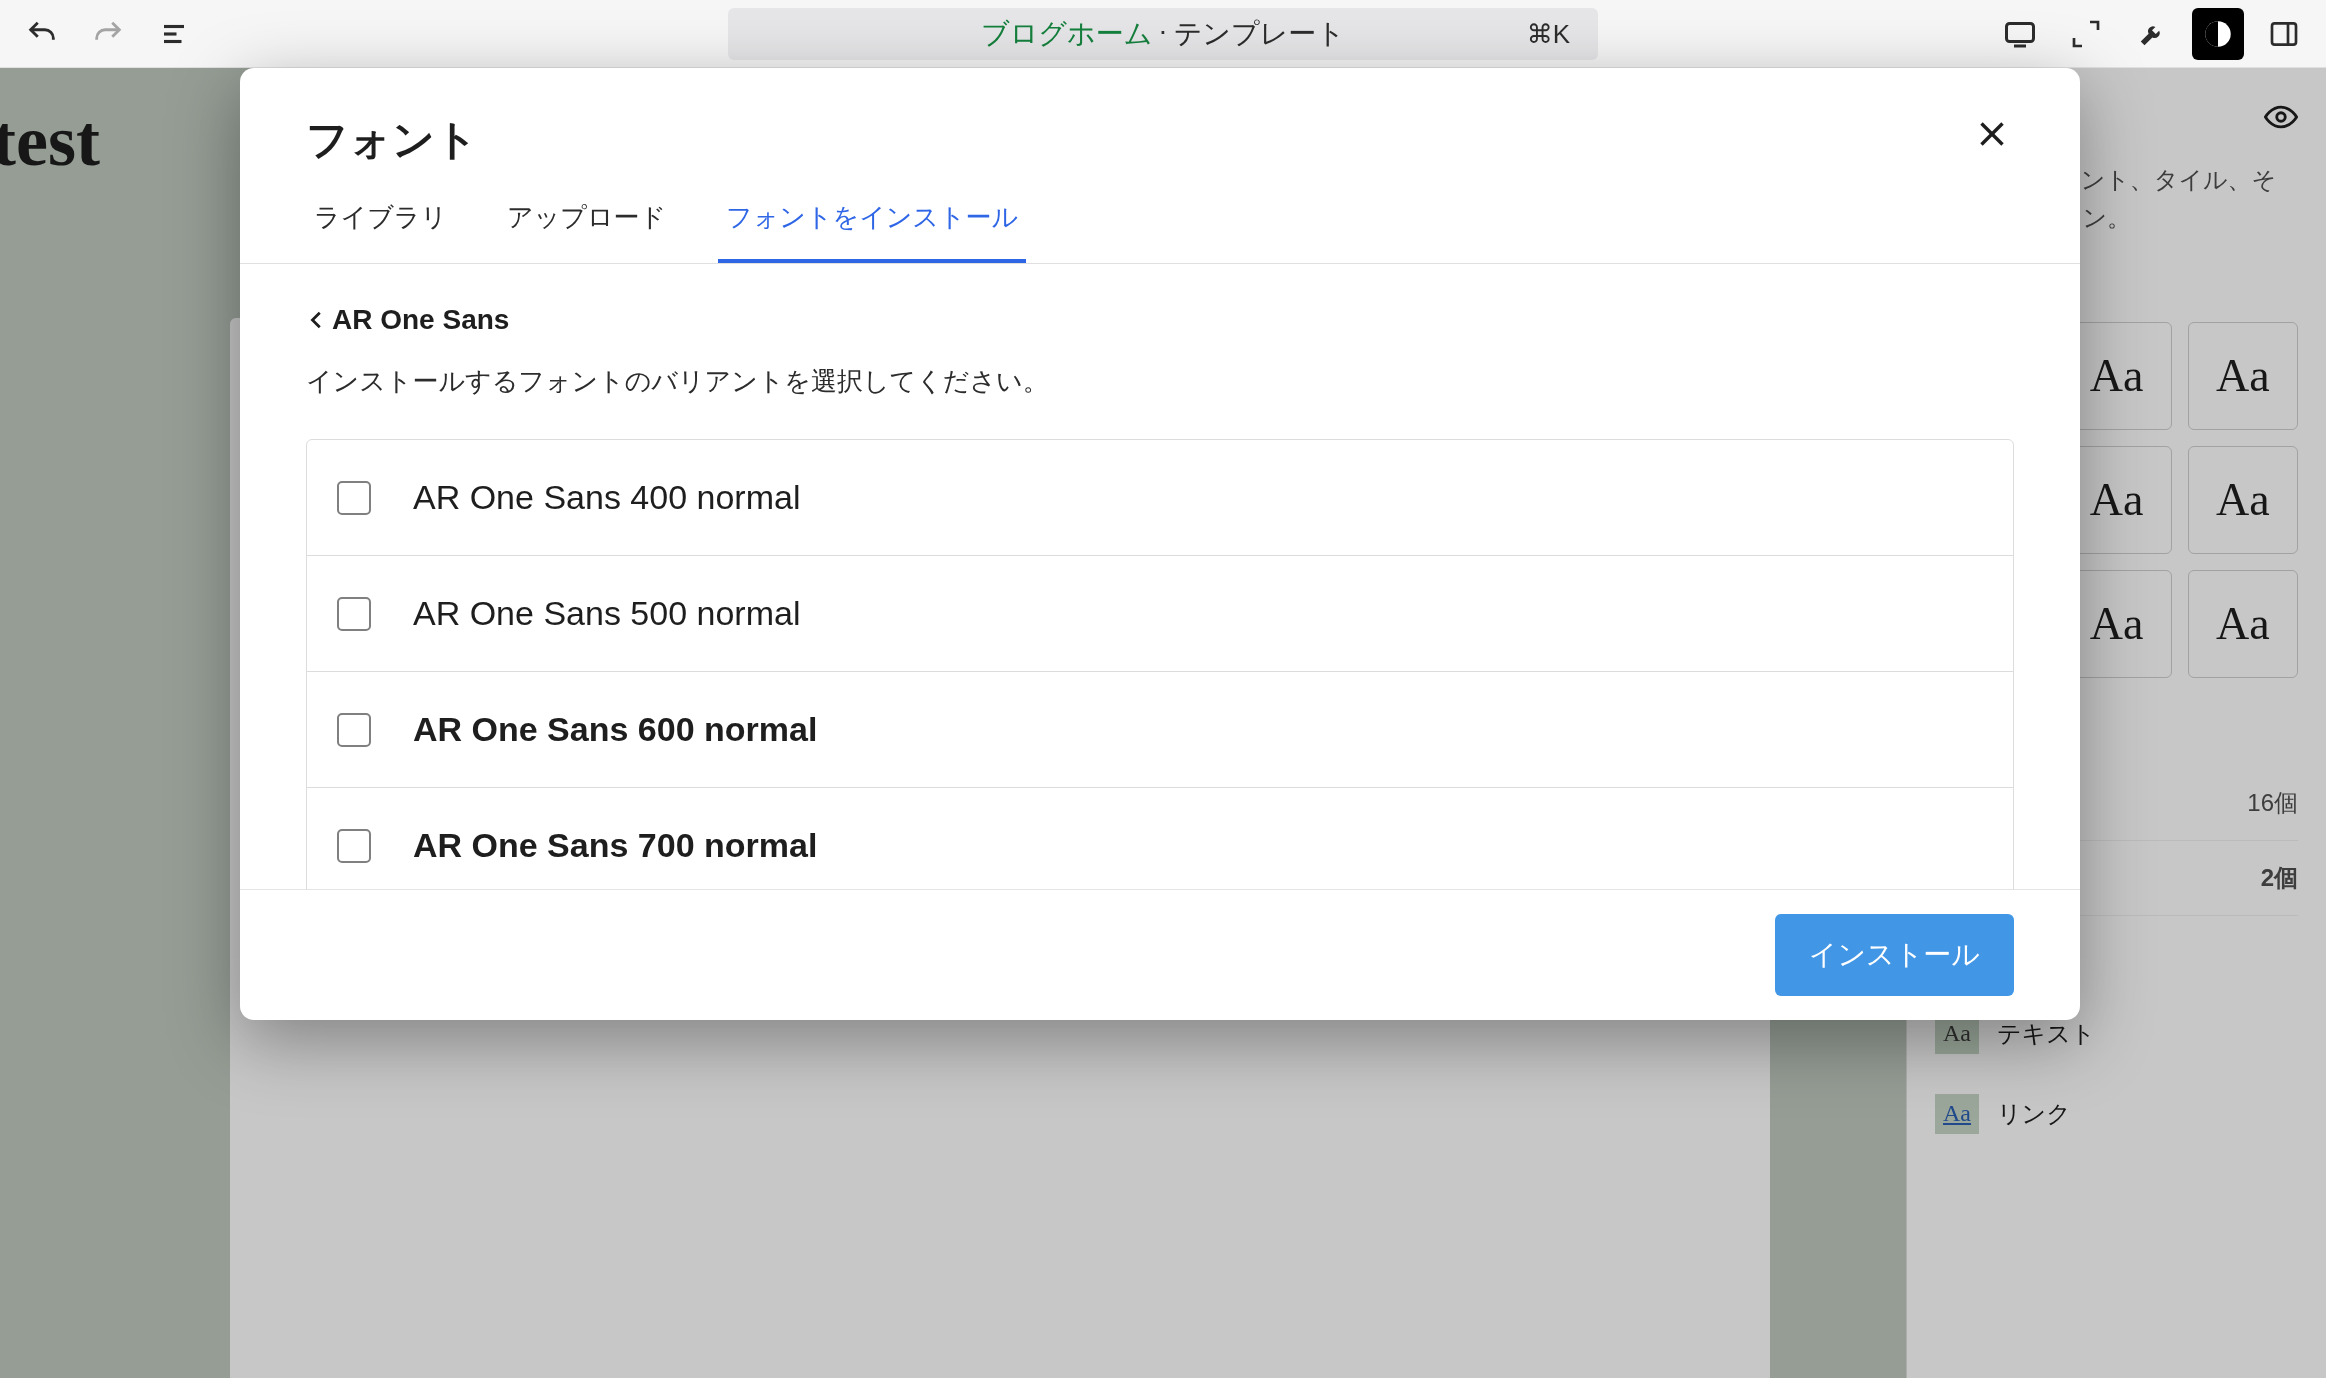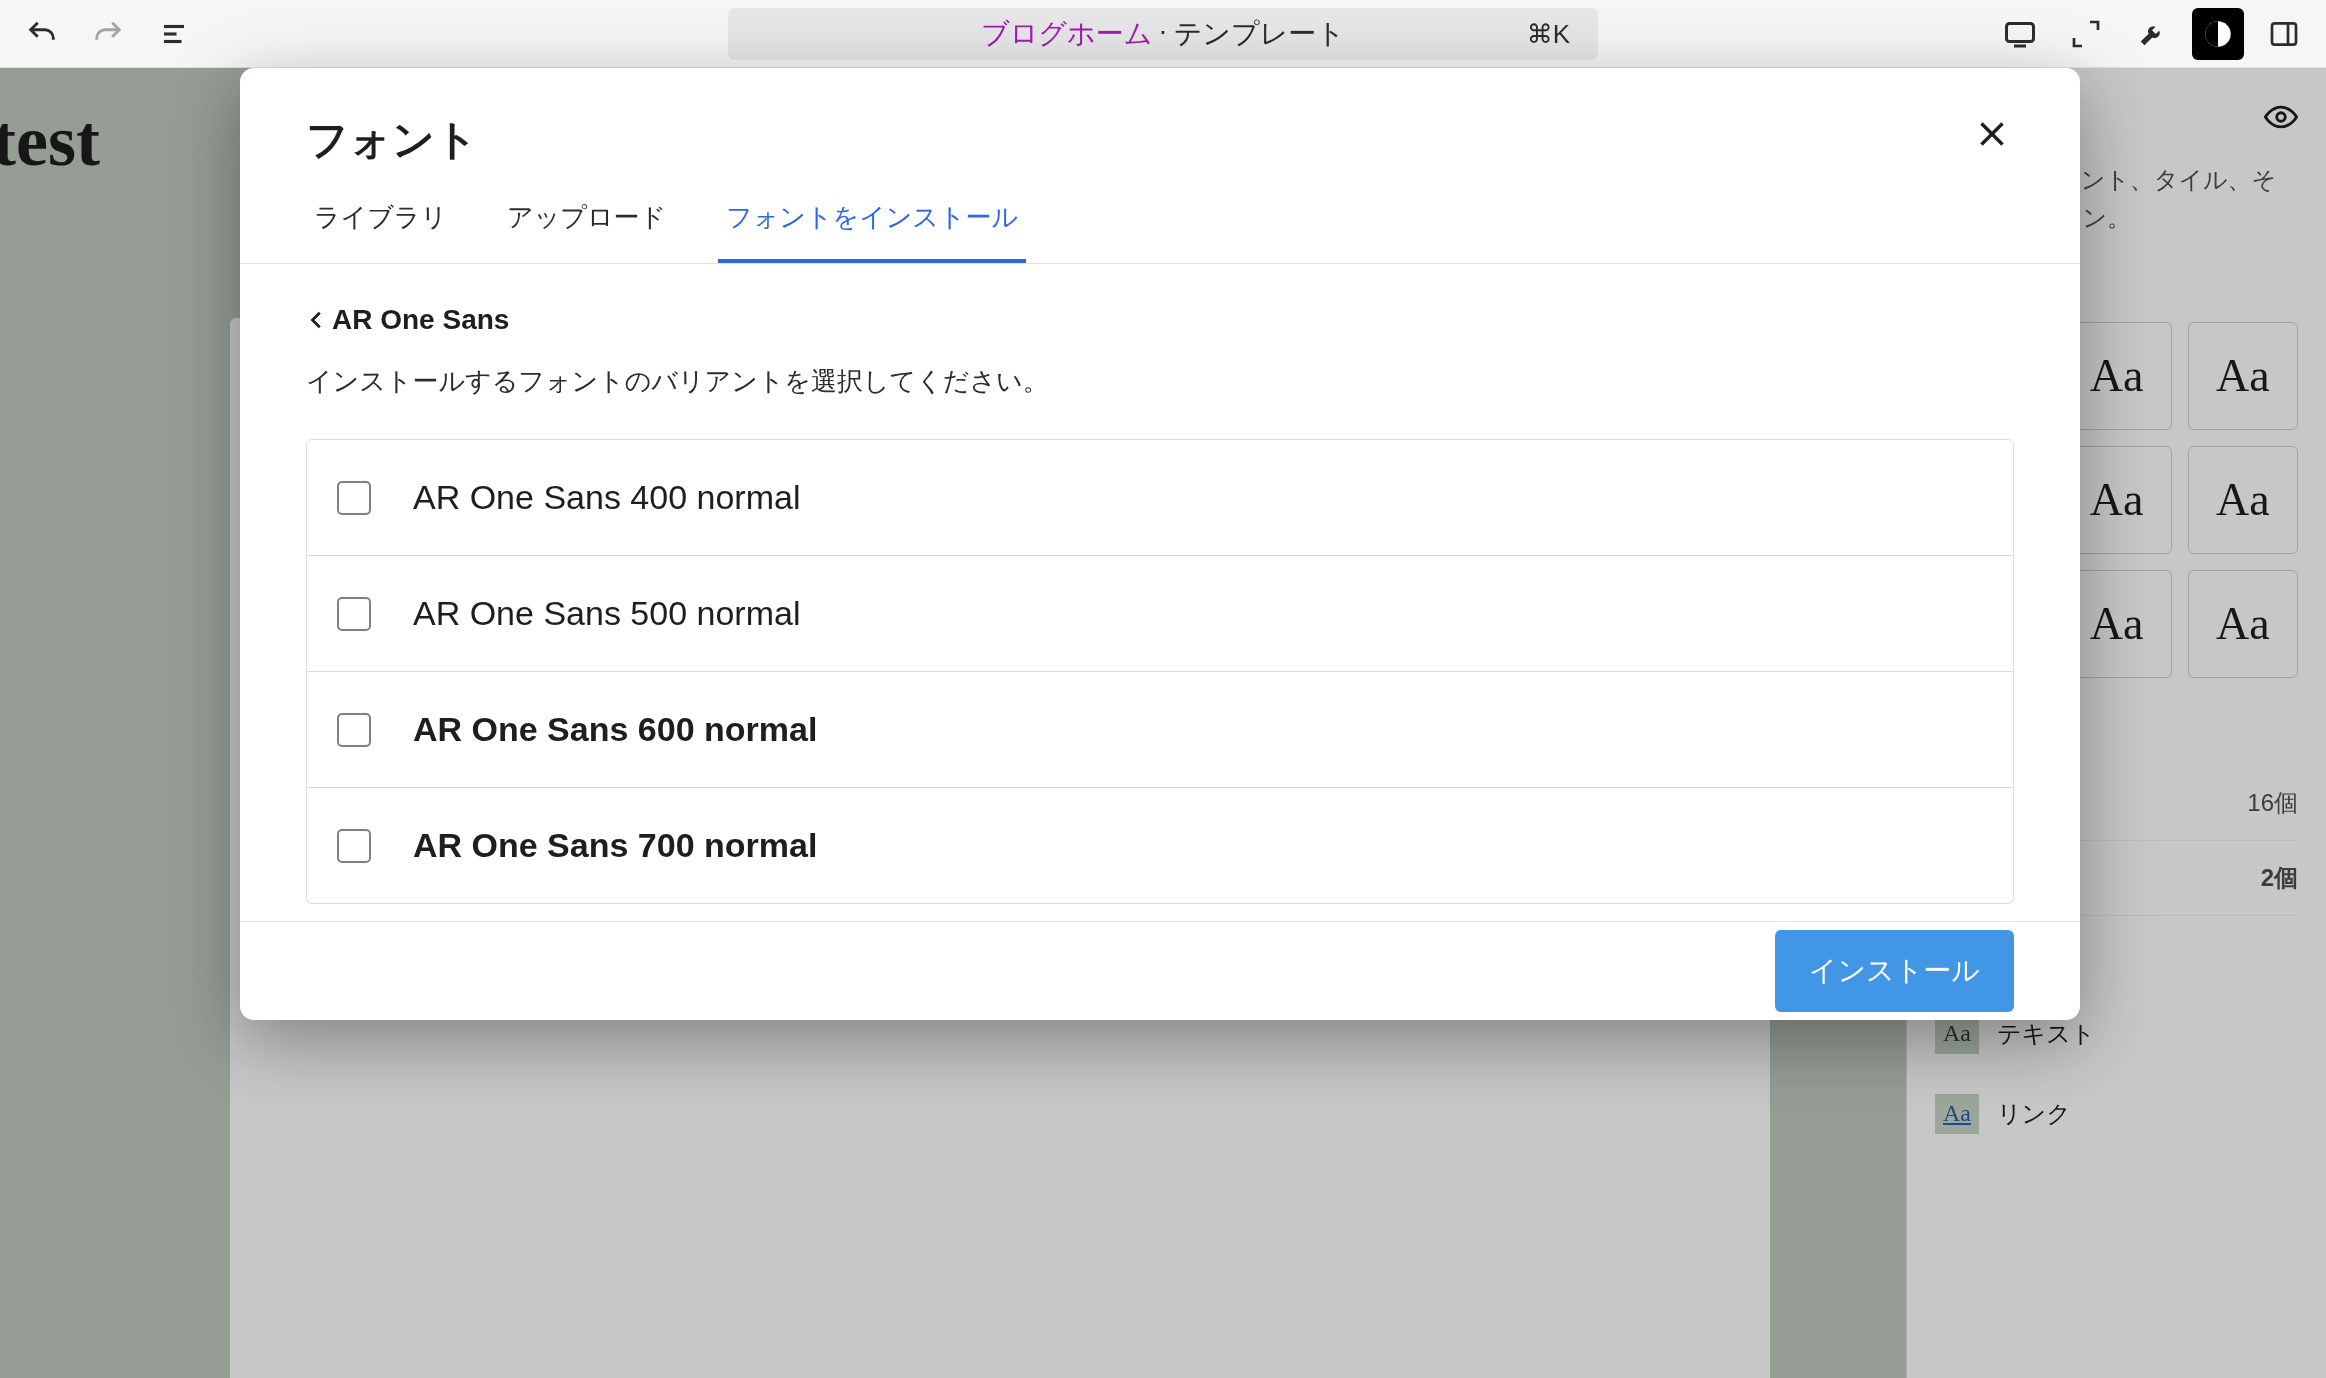--- a/index.html
+++ b/index.html
@@ -3,21 +3,21 @@
   <meta charset="utf-8">
   <style>
     * { margin:0; padding:0; box-sizing:border-box; font-family:-apple-system,"Segoe UI","Helvetica Neue",sans-serif; }
     body { width:2326px; height:1378px; overflow:hidden; background:#f0f0f0; color:#1e1e1e; font-size:24px; }
     
     .topbar { height:68px; background:#f6f6f7; display:flex; align-items:center; padding:0 16px; border-bottom:1px solid #e0e0e0; gap:14px; }
     .tb-btn { width:52px; height:52px; display:flex; align-items:center; justify-content:center; border-radius:6px; color:#2c2c2c; }
     .tb-spacer { flex:1; }
     .center-pill { position:absolute; left:50%; top:8px; transform:translateX(-50%); height:52px; background:#e6e6e8; border-radius:6px; display:flex; align-items:center; padding:0 36px; gap:28px; min-width:870px; justify-content:center;}
     .center-label { display:flex; gap:6px; font-size:28px; }
-    .center-label .link { color:#a21caf; }
+    .center-label .link { color:#15803d; }
     .center-label .sep, .center-label .t2 { color:#2c2c2c; }
     .shortcut { color:#2c2c2c; font-size:26px; position:absolute; right:28px;}
     .tb-right { display:flex; gap:14px; align-items:center; }
     .tb-dark { width:52px; height:52px; background:#000; color:#fff; display:flex; align-items:center; justify-content:center; border-radius:6px;}
     
     .page-bg { position:absolute; left:0; top:68px; right:0; bottom:0; background:#bfcabf; }
     .site-title { position:absolute; left:-40px; top:32px; font-family:Georgia,serif; font-weight:700; font-size:72px; color:#1e1e1e; }
     .page-preview { position:absolute; left:230px; top:250px; width:1540px; height:1200px; background:#fff; border-radius:6px; }
     
     .sidebar { position:absolute; right:0; top:68px; width:420px; bottom:0; background:#fff; border-left:1px solid #e0e0e0; padding:28px 28px; }
@@ -50,21 +50,21 @@
     .select-all { display:flex; align-items:center; gap:42px; padding:0 30px 22px;}
     .chk { width:34px; height:34px; border:2.5px solid #808080; border-radius:5px; flex-shrink:0;}
     .sa-label{font-size:26px;}
     .variant-list { border:1px solid #dcdcde; border-radius:6px;}
     .variant { display:flex; align-items:center; gap:42px; padding:38px 30px; border-bottom:1px solid #dcdcde;}
     .variant:last-child{border-bottom:none;}
     .v-label{ font-size:34px; font-weight:500; }
     .v-500 .v-label{font-weight:500;}
     .v-600 .v-label{font-weight:600;}
     .v-700 .v-label{font-weight:700;}
-    .m-foot { border-top:1px solid #e4e4e4; padding:8px 66px; display:flex; justify-content:flex-end;}
+    .m-foot { border-top:1px solid #e4e4e4; padding:24px 66px; display:flex; justify-content:flex-end;}
     .install-btn { background:#4296e6; color:#fff; font-size:28px; padding:22px 34px; border:none; border-radius:6px; }
     svg { display:block; }
   </style>
 </head>
 <body>
 
 <div class="topbar">
   <div class="tb-btn">
     <svg width="34" height="34" viewBox="0 0 24 24" fill="none" stroke="currentColor" stroke-width="2">
         <path d="M9 14L4 9l5-5"></path>

